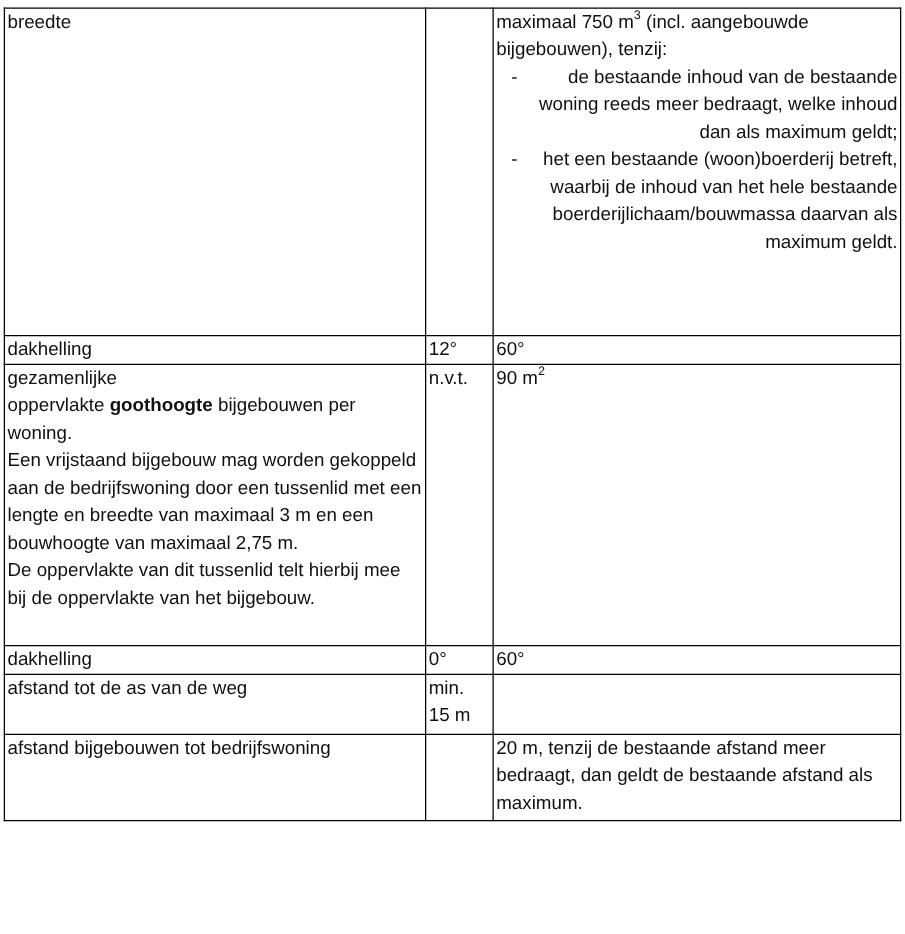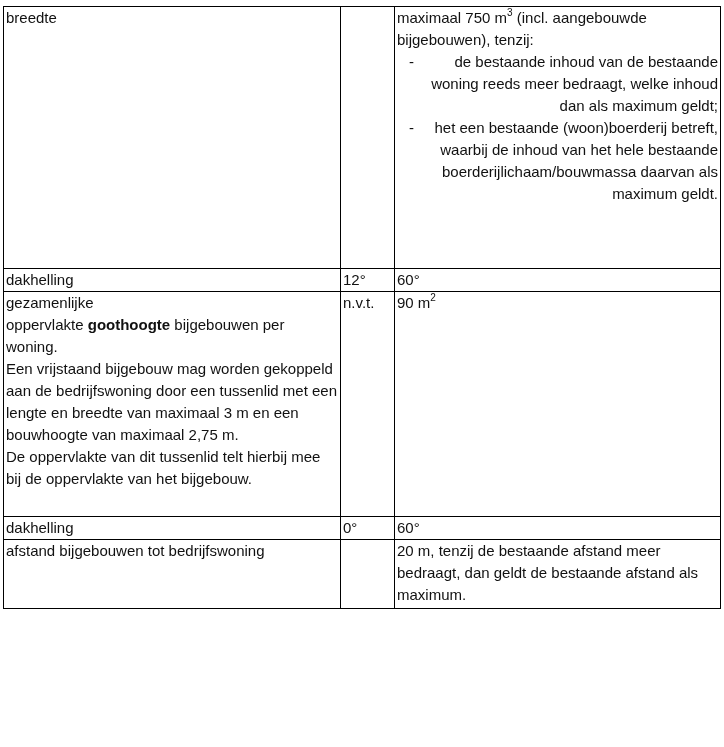--- a/index.html
+++ b/index.html
@@ -73,20 +73,28 @@
   </tr>
 
 
 
   <tr class="r-std">
     <td>dakhelling</td>
     <td>0°</td>
     <td>60°</td>
   </tr>
 
+  <tr class="r-two">
+    <td>afstand tot de as van de weg</td>
+    <td>
+      <span class="line">min.</span>
+      <span class="line">15 m</span>
+    </td>
+    <td></td>
+  </tr>
 
   <tr class="r-three">
     <td>afstand bijgebouwen tot bedrijfswoning</td>
     <td></td>
     <td>20 m, tenzij de bestaande afstand meer bedraagt, dan geldt de bestaande afstand als maximum.</td>
   </tr>
 </tbody>
   </table>
 
 </body></html>

